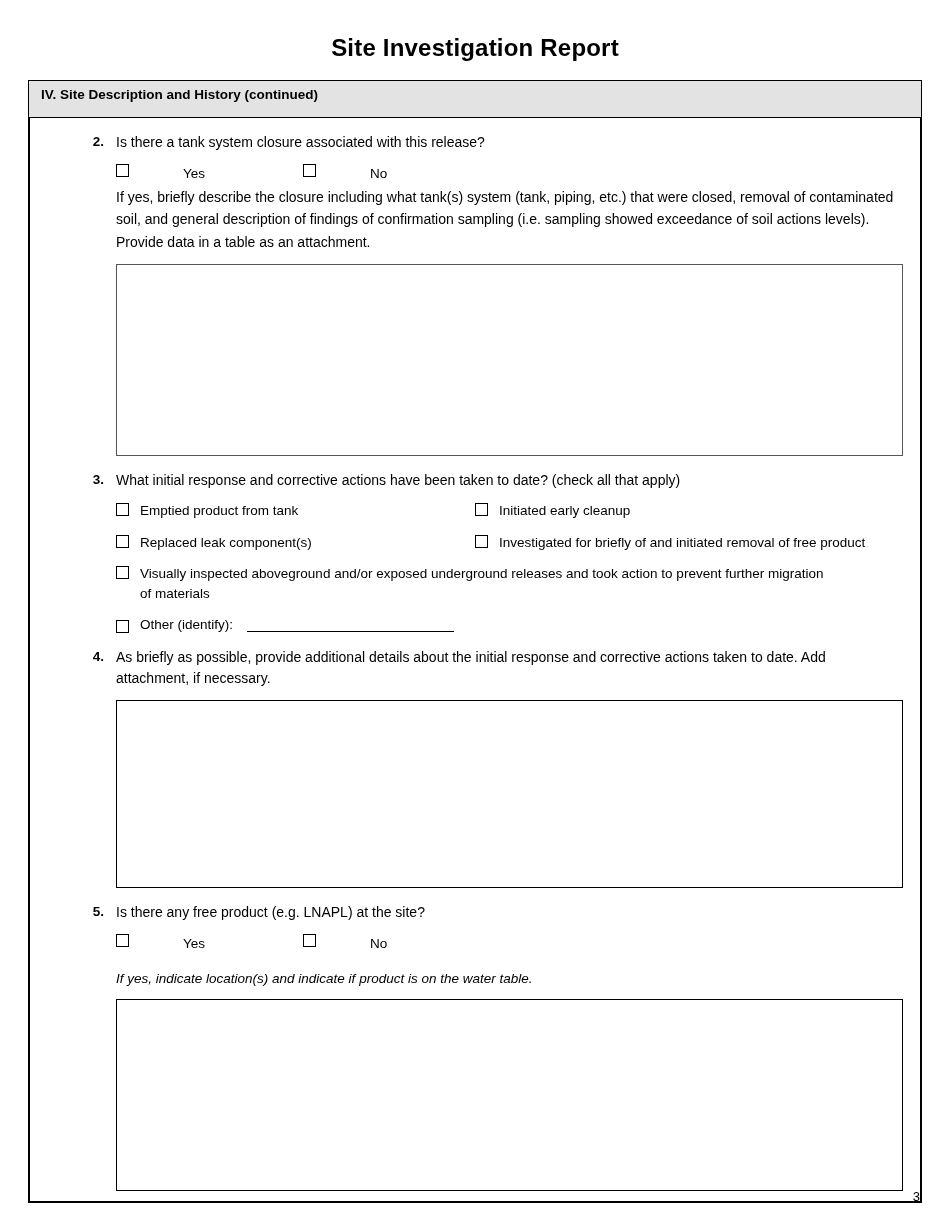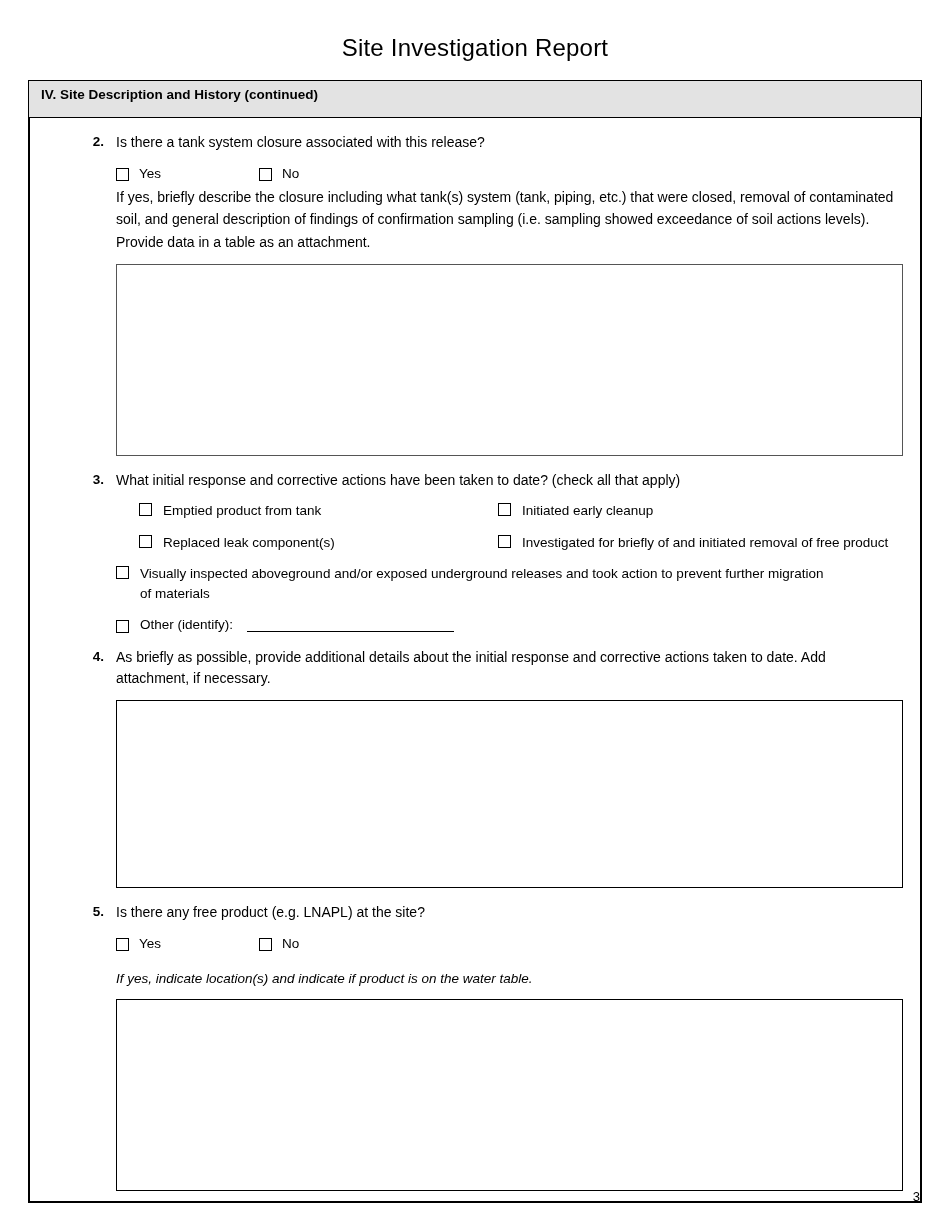--- a/index.html
+++ b/index.html
@@ -18,21 +18,21 @@
   .page {
     position: relative;
     width: 950px;
     height: 1230px;
     box-sizing: border-box;
     padding: 0 28px;
   }
   .doc-title {
     text-align: center;
     font-size: 24px;
-    font-weight: normal;
+    font-weight: bold;
     letter-spacing: 0.2px;
     padding-top: 34px;
     padding-bottom: 18px;
   }
   .section-header {
     border: 1px solid #000;
     background: #e3e3e3;
     font-size: 13.5px;
     font-weight: bold;
     padding: 6px 10px 15px 12px;
@@ -91,22 +91,23 @@
     vertical-align: -2px;
     box-sizing: border-box;
   }
   .yn-row {
     margin-top: 10px;
     display: flex;
     align-items: center;
   }
   .yn-item {
     display: flex;
-    align-items: center;
-    font-size: 13.5px;
+    align-items: flex-start;
+    font-size: 13.5px;
+    gap: 44px;
   }
   .yn-item .lbl { margin-left: 10px; }
   .yn-gap { width: 98px; }
 
   .textbox {
     border: 1px solid #555;
     background: #fff;
     box-sizing: border-box;
     width: 787px;
     margin-top: 10px;
@@ -128,21 +129,21 @@
     align-items: flex-start;
     margin-bottom: 11px;
   }
   .cb-col {
     display: flex;
     align-items: flex-start;
     font-size: 13.5px;
     line-height: 1.5;
   }
   .cb-col .lbl { margin-left: 11px; }
-  .cb-col.left { width: 330px; flex: 0 0 330px; margin-left: 23px; }
+  .cb-col.left { width: 330px; flex: 0 0 330px; }
   .cb-col.right { flex: 1 1 auto; padding-left: 29px; }
   .cb-col .checkbox { margin-top: 2px; flex: 0 0 auto; }
 
   .other-line {
     display: flex;
     align-items: center;
     font-size: 13.5px;
   }
   .other-rule {
     display: inline-block;

